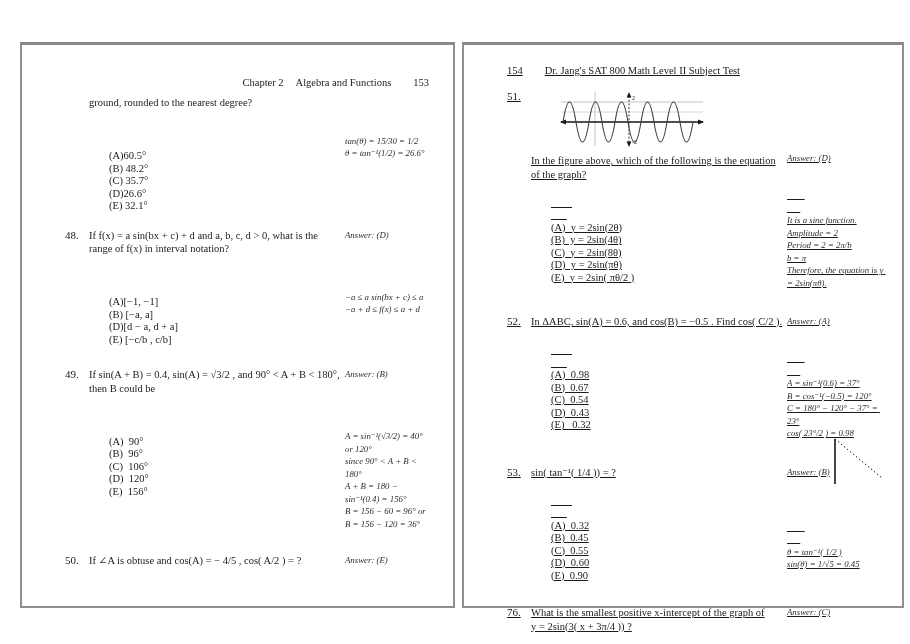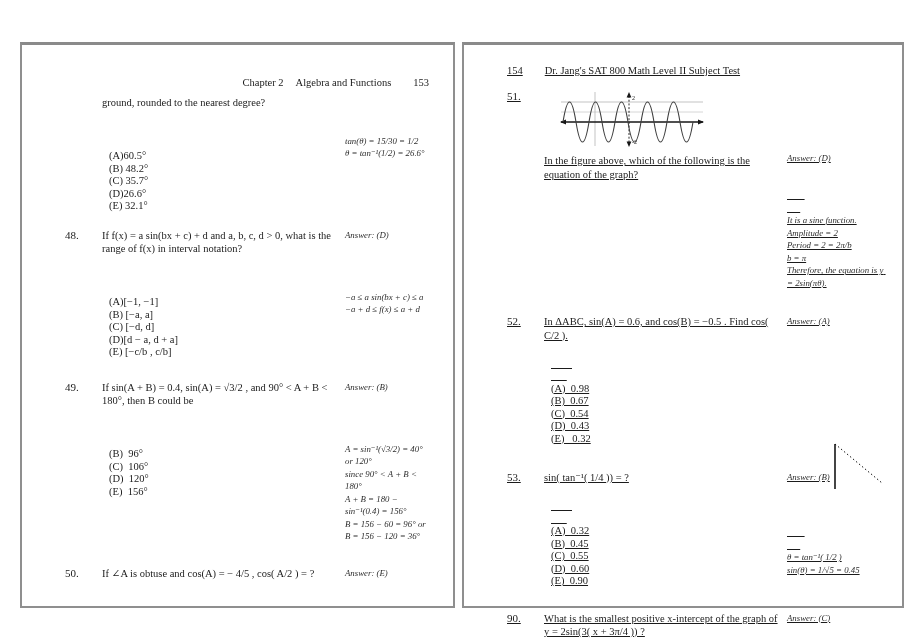--- a/index.html
+++ b/index.html
@@ -20,21 +20,21 @@
 
   .page-header { font-size:10.5px; margin-bottom:8px; white-space:pre-wrap; }
   #left-page  .page-header { text-align:right; }
   #right-page .page-header { text-align:left; margin-bottom:14px; }
   .hdr-gap-sm { display:inline-block; width:12px; }
   .hdr-gap-lg { display:inline-block; width:22px; }
 
   .q-row { display:flex; align-items:flex-start; }
   .q-num  { width:24px; flex:0 0 24px; font-size:11px; line-height:13.5px; }
   .q-main { width:252px; flex:0 0 252px; font-size:10.5px; }
-  .q-stem { line-height:13.5px;margin-left:13px; }
+  .q-stem { line-height:13.5px; }
   .q-options { margin-left:20px; margin-top:3px; line-height:12.5px; white-space:pre-wrap; }
   .q-ans {
     flex:1 1 auto; margin-left:4px; position:relative;
     font-size:8.8px; font-style:italic; line-height:12.5px; color:#2d2d2d;
   }
   .ans-work { margin-top:12px; white-space:pre-wrap; }
   .ans-work.no-label { margin-top:1px; }
   .ans-work.work-push { margin-top:30px; }
   .q-ans.push-down { padding-top:62px; }
 
@@ -66,37 +66,37 @@
       <div class="work-line">tan(θ) = 15/30 = 1/2</div><div class="work-line">θ = tan⁻¹(1/2) = 26.6°</div></div>
     </div>
   </div>
 
   <div class="q-row mb22">
     <div class="q-num">48.</div>
     <div class="q-main">
       <div class="q-stem">If f(x) = a sin(bx + c) + d and a, b, c, d &gt; 0, what is the range of f(x) in interval notation?</div>
       <div class="q-options">
         
-      <div class="opt">(A)[−1, −1]</div><div class="opt">(B) [−a, a]</div><div class="opt">(C) [−d, d]</div><div class="opt">(D)[d − a, d + a]</div><div class="opt">(E) [−c/b , c/b]</div></div>
+      <div class="opt">(A)[−1, −1]</div><div class="opt">(B) [−a, a]</div><div class="opt">(D)[d − a, d + a]</div><div class="opt">(E) [−c/b , c/b]</div></div>
     </div>
     <div class="q-ans">
       <div class="ans-label">Answer: (D)</div>
       <div class="ans-work">
         
       <div class="work-line">−a ≤ a sin(bx + c) ≤ a</div><div class="work-line">−a + d ≤ f(x) ≤ a + d</div></div>
     </div>
   </div>
 
   <div class="q-row mb24">
     <div class="q-num">49.</div>
     <div class="q-main">
       <div class="q-stem">If sin(A + B) = 0.4, sin(A) = √3/2 , and 90° &lt; A + B &lt; 180°, then B could be</div>
       <div class="q-options">
         
-      <div class="opt">(B)  96°</div><div class="opt">(C)  106°</div><div class="opt">(D)  120°</div><div class="opt">(E)  156°</div></div>
+      <div class="opt">(A)  90°</div><div class="opt">(B)  96°</div><div class="opt">(C)  106°</div><div class="opt">(D)  120°</div><div class="opt">(E)  156°</div></div>
     </div>
     <div class="q-ans">
       <div class="ans-label">Answer: (B)</div>
       <div class="ans-work">
         
       <div class="work-line">A = sin⁻¹(√3/2) = 40° or 120°</div><div class="work-line">since 90° &lt; A + B &lt; 180°</div><div class="work-line">A + B = 180 − sin⁻¹(0.4) = 156°</div><div class="work-line">B = 156 − 60 = 96° or</div><div class="work-line">B = 156 − 120 = 36°</div></div>
     </div>
   </div>
 
   <div class="q-row">
@@ -130,39 +130,45 @@
         <path d="M3,32 l6,-2.6 v5.2 z" fill="#161616"></path>
         <path d="M147,32 l-6,-2.6 v5.2 z" fill="#161616"></path>
         <line x1="72" y1="6" x2="72" y2="53" stroke="#161616" stroke-width="0.9" stroke-dasharray="2,1.7"></line>
         <path d="M72,2 l-2.4,5.4 h4.8 z" fill="#161616"></path>
         <path d="M72,57 l-2.4,-5.4 h4.8 z" fill="#161616"></path>
         <text x="75" y="10" font-size="6" fill="#161616" font-style="normal">2</text>
         <text x="75" y="54" font-size="6" fill="#161616" font-style="normal">-2</text>
         <path d="M6,32 q6.5,-40 13,0 t13,0 t13,0 t13,0 t13,0 t13,0 t13,0 t13,0 t13,0 t13,0" fill="none" stroke="#3f3f3f" stroke-width="1.1"></path>
       </svg>
       <div class="q-stem">In the figure above, which of the following is the equation of the graph?</div>
+      <div class="q-options">
+        
+      <div class="opt">(A)  y = 2sin(2θ)</div><div class="opt">(B)  y = 2sin(4θ)</div><div class="opt">(C)  y = 2sin(8θ)</div><div class="opt">(D)  y = 2sin(πθ)</div><div class="opt">(E)  y = 2sin( πθ/2 )</div></div>
     </div>
     <div class="q-ans push-down">
       <div class="ans-label">Answer: (D)</div>
       <div class="ans-work">
         
       <div class="work-line">It is a sine function.</div><div class="work-line">Amplitude = 2</div><div class="work-line">Period = 2 = 2π/b</div><div class="work-line">b = π</div><div class="work-line">Therefore, the equation is y = 2sin(πθ).</div></div>
     </div>
   </div>
 
   <div class="q-row mb26">
     <div class="q-num">52.</div>
     <div class="q-main">
       <div class="q-stem">In ΔABC, sin(A) = 0.6, and cos(B) = −0.5 . Find cos( C/2 ).</div>
       <div class="q-options">
         
       <div class="opt">(A)  0.98</div><div class="opt">(B)  0.67</div><div class="opt">(C)  0.54</div><div class="opt">(D)  0.43</div><div class="opt">(E)   0.32</div></div>
     </div>
     <div class="q-ans">
       <div class="ans-label">Answer: (A)</div>
+      <div class="ans-work">
+        
+      <div class="work-line">A = sin⁻¹(0.6) = 37°</div><div class="work-line">B = cos⁻¹(−0.5) = 120°</div><div class="work-line">C = 180° − 120° − 37° = 23°</div><div class="work-line">cos( 23°/2 ) = 0.98</div></div>
     </div>
   </div>
 
   <div class="q-row mb24">
     <div class="q-num">53.</div>
     <div class="q-main">
       <div class="q-stem">sin( tan⁻¹( 1/4 )) = ?</div>
       <div class="q-options">
         
       <div class="opt">(A)  0.32</div><div class="opt">(B)  0.45</div><div class="opt">(C)  0.55</div><div class="opt">(D)  0.60</div><div class="opt">(E)  0.90</div></div>
@@ -173,21 +179,21 @@
         <line x1="7" y1="3" x2="54" y2="42" stroke="#161616" stroke-width="1" stroke-dasharray="1.5,2.4"></line>
       </svg>
       <div class="ans-label">Answer: (B)</div>
       <div class="ans-work work-push">
         
       <div class="work-line">θ = tan⁻¹( 1/2 )</div><div class="work-line">sin(θ) = 1/√5 = 0.45</div></div>
     </div>
   </div>
 
   <div class="q-row">
-    <div class="q-num">90.</div>
+    <div class="q-num">76.</div>
     <div class="q-main">
       <div class="q-stem">What is the smallest positive x-intercept of the graph of</div>
       <div class="q-stem">y = 2sin(3( x + 3π/4 )) ?</div>
       <div class="q-options">
         
       </div>
     </div>
     <div class="q-ans">
       <div class="ans-label">Answer: (C)</div>
       <div class="ans-work">

